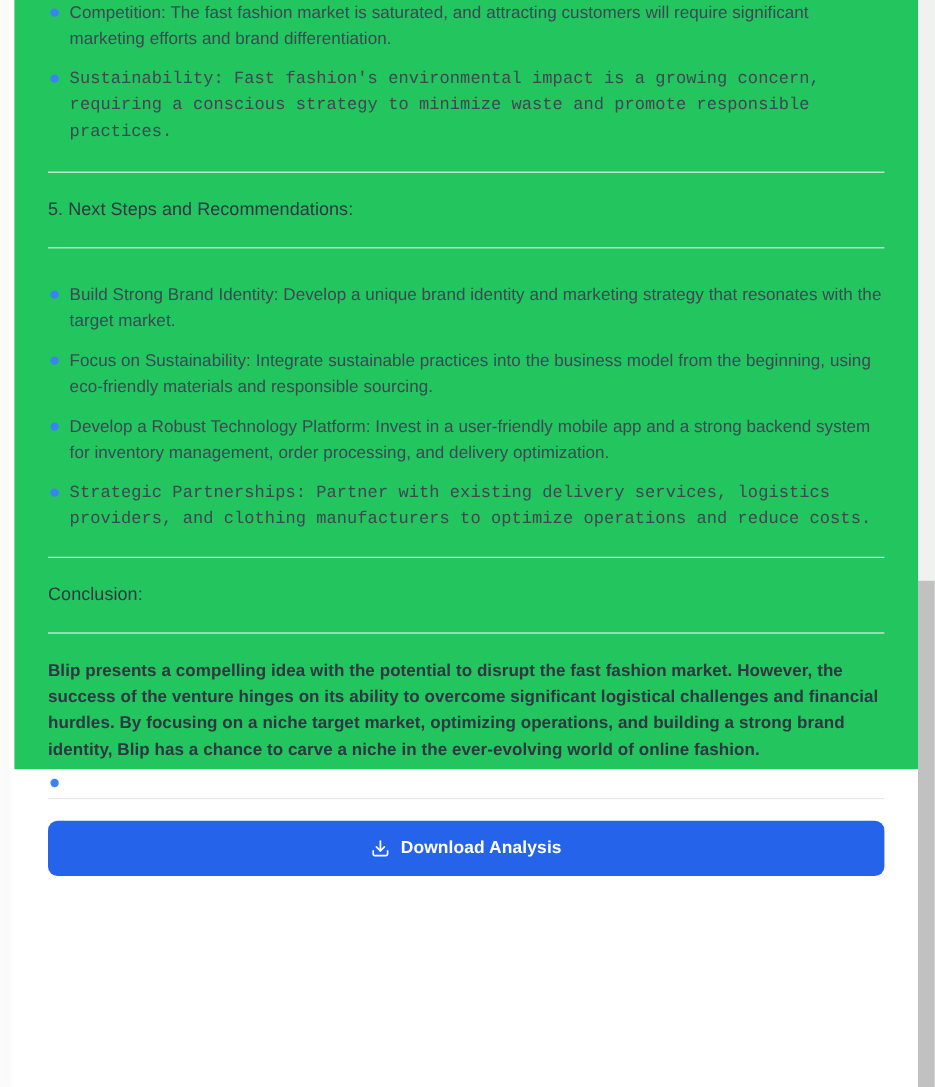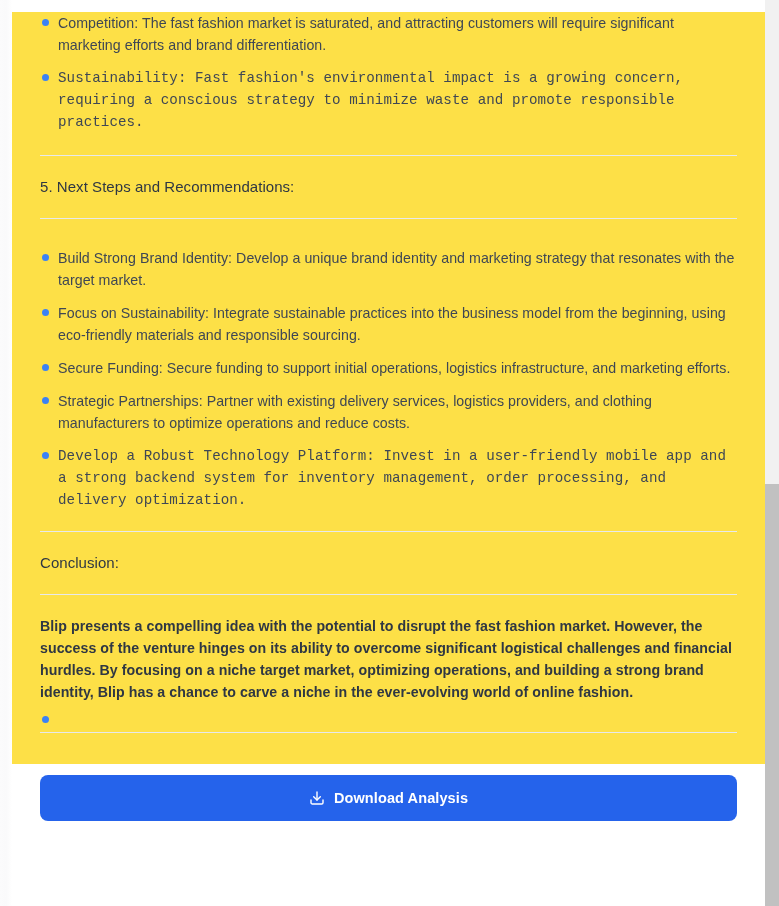--- a/index.html
+++ b/index.html
@@ -46,24 +46,24 @@
     left: 0;
     top: 484px;
     width: 14px;
     height: 422px;
     background: #c1c1c1;
   }
 
   .card {
     position: absolute;
     left: 12px;
-    top: 12px;
+    top: 0;
     width: 753px;
-    height: 752px;
-    background: #fde047;
+    height: 641px;
+    background: #22c55e;
     box-sizing: border-box;
   }
 
   .content {
     padding: 0 28px 0 28px;
     box-sizing: border-box;
     width: 753px;
   }
 
   
@@ -142,21 +142,20 @@
     background: #2563eb;
     border: none;
     border-radius: 8px;
     color: #ffffff;
     font-family: "Liberation Sans", sans-serif;
     font-size: 14.5px;
     font-weight: bold;
     letter-spacing: 0.1px;
     cursor: pointer;
     padding: 0;
-    margin-top: 24px;
   }
   .download-button svg { display: block; }
 </style>
 </head>
 <body>
 
 <div class="viewport">
 
   <div class="left-gutter"></div>
 
@@ -177,23 +176,22 @@
       <div class="sp-20"></div>
       <div class="divider"></div>
       <div class="sp-20"></div>
 
 
       <div class="sp-8"></div>
 
       <ul class="bullets">
         <li>Build Strong Brand Identity: Develop a unique brand identity and marketing strategy that resonates with the target market.</li>
         <li>Focus on Sustainability: Integrate sustainable practices into the business model from the beginning, using eco-friendly materials and responsible sourcing.</li>
-        <li>Secure Funding: Secure funding to support initial operations, logistics infrastructure, and marketing efforts.</li>
+        <li>Develop a Robust Technology Platform: Invest in a user-friendly mobile app and a strong backend system for inventory management, order processing, and delivery optimization.</li>
         <li>Strategic Partnerships: Partner with existing delivery services, logistics providers, and clothing manufacturers to optimize operations and reduce costs.</li>
-        <li>Develop a Robust Technology Platform: Invest in a user-friendly mobile app and a strong backend system for inventory management, order processing, and delivery optimization.</li>
       </ul>
 
       <div class="sp-20"></div>
       <div class="divider"></div>
       <div class="sp-20"></div>
 
       <div class="section-heading">Conclusion:</div>
 
       <div class="sp-20"></div>
       <div class="divider"></div>

